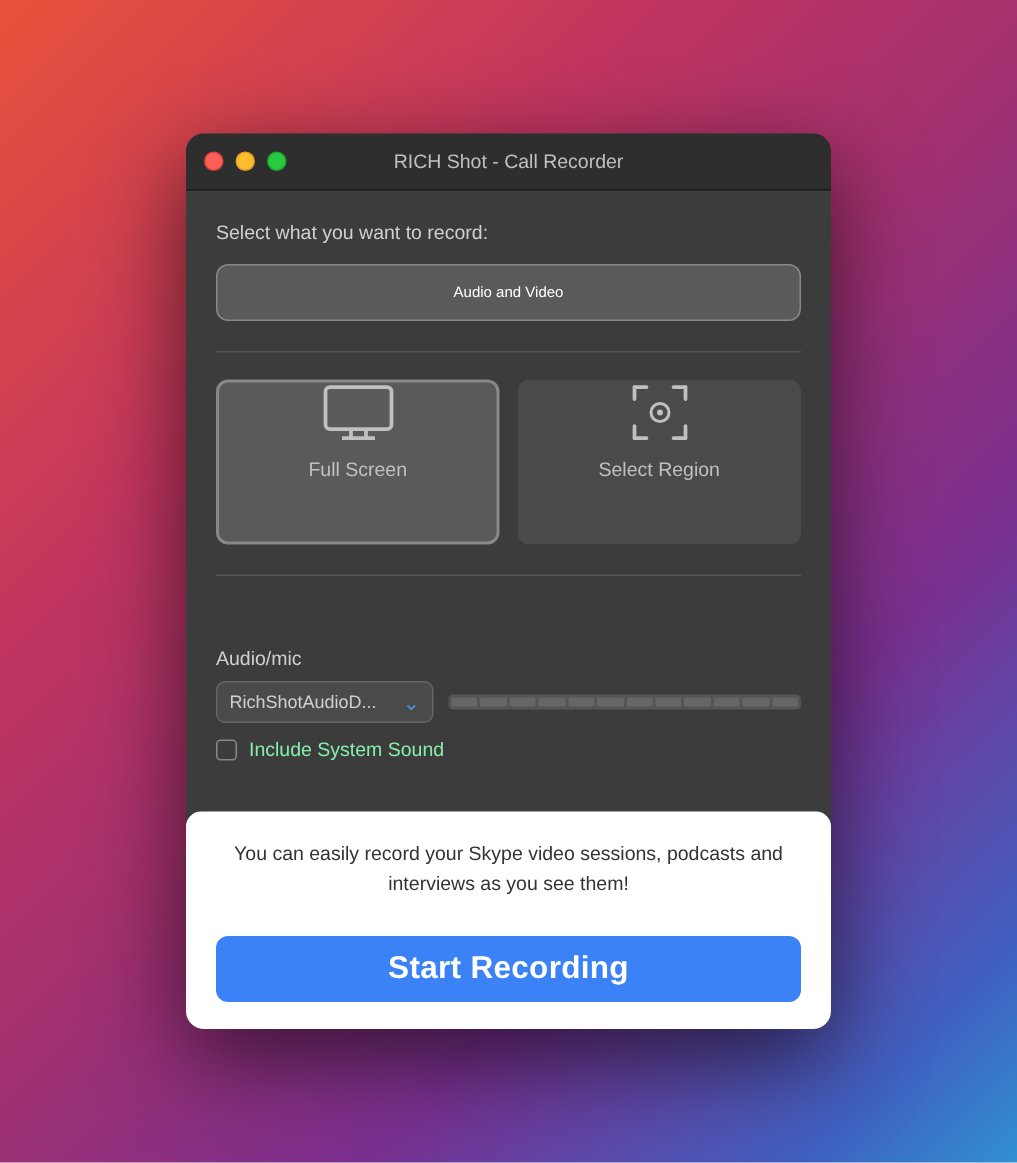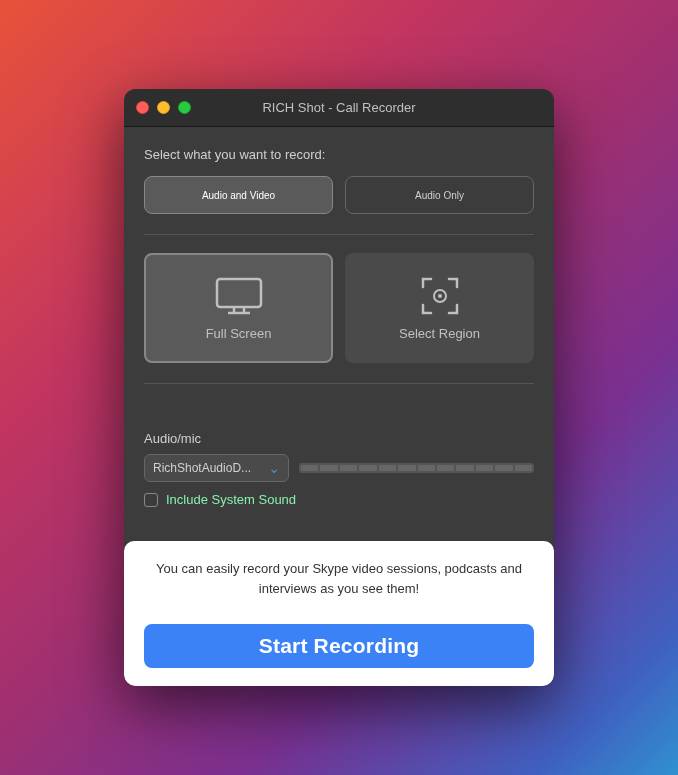--- a/index.html
+++ b/index.html
@@ -113,21 +113,21 @@
 
     .screen-option {
       flex: 1;
       height: 110px;
       border-radius: 8px;
       border: 2px solid transparent;
       background: #4a4a4a;
       display: flex;
       flex-direction: column;
       align-items: center;
-      justify-content: center;
+      justify-content: flex-start;
       gap: 10px;
       cursor: pointer;
       color: #c0c0c0;
       font-size: 13px;
     }
 
     .screen-option.active {
       background: #5a5a5a;
       border-color: #888;
     }
@@ -282,21 +282,20 @@
     </div>
     <span class="title-bar-title">RICH Shot - Call Recorder</span>
   </div>
 
   <div class="content">
 
     <div class="select-label">Select what you want to record:</div>
 
     <div class="recording-type-row">
       <button class="record-type-btn active">Audio and Video</button>
-      <button class="record-type-btn">Audio Only</button>
     </div>
 
     <div class="divider"></div>
 
     <div class="screen-selection-row">
 
       <div class="screen-option active">
         <div class="icon monitor-icon">
           <svg viewBox="0 0 50 40" fill="none" xmlns="http://www.w3.org/2000/svg">
             <rect x="3" y="3" width="44" height="28" rx="3" stroke="#c0c0c0" stroke-width="2.5" fill="none"></rect>

